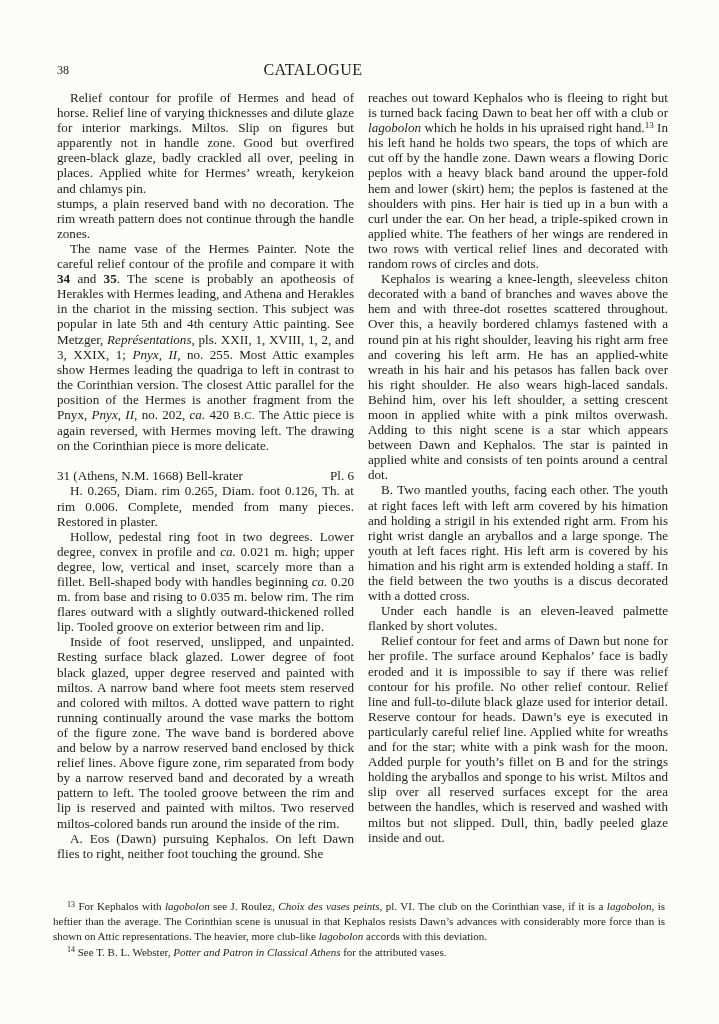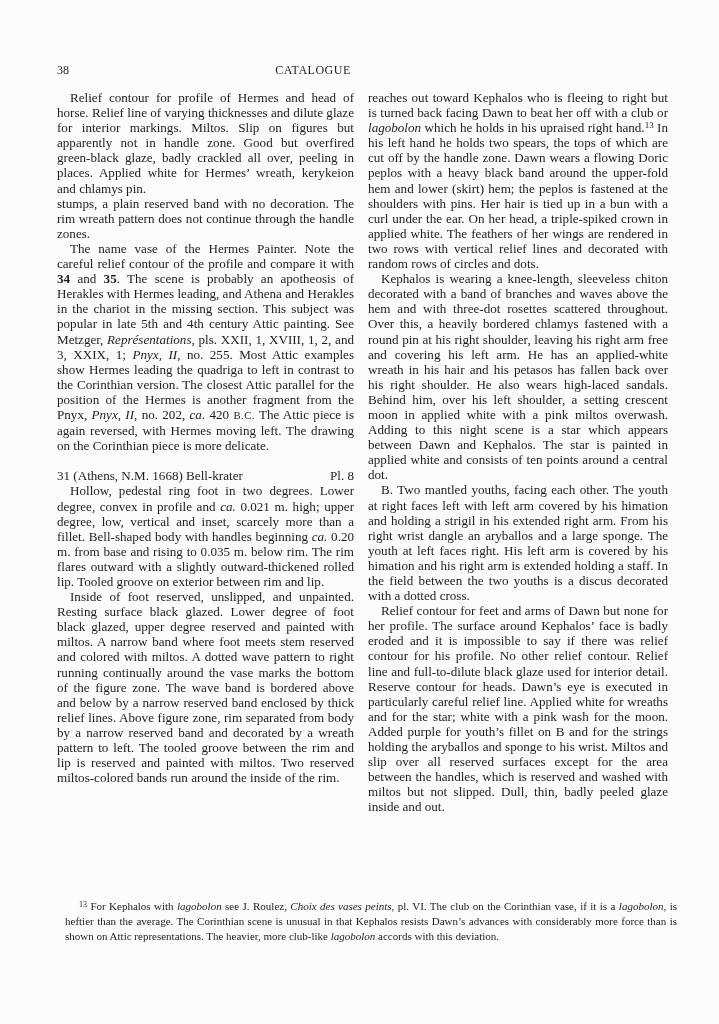--- a/index.html
+++ b/index.html
@@ -17,21 +17,21 @@
   }
   .page{position:absolute;inset:0;}
   
   .page-number{
     position:absolute;left:57px;top:62px;
     font-size:12px;line-height:16px;
   }
   .running-title{
     position:absolute;left:313px;top:62px;
     transform:translateX(-50%);
-    font-size:12px;line-height:16px;
+    font-size:16px;line-height:16px;
     letter-spacing:0.5px;
     white-space:nowrap;
   }
   
   .column{
     position:absolute;top:90px;height:808px;
     overflow:hidden;
     font-size:13.1px;line-height:15.1px;
     text-align:justify;
   }
@@ -47,21 +47,21 @@
   .sc{font-size:0.82em;letter-spacing:0.4px;}
   
   .entry-head{
     margin-top:15.1px;
     display:flex;justify-content:space-between;
     white-space:nowrap;
   }
   .entry-no{font-weight:normal;}
   
   .footnotes{
-    position:absolute;left:65px;top:899px;width:612px;
+    position:absolute;left:53px;top:899px;width:612px;
     font-size:11px;line-height:15.2px;
     text-align:justify;
   }
   .footnote{margin:0;text-indent:14px;}
   .footnote sup{font-size:8px;vertical-align:3.5px;}
   b{font-weight:bold;}
   i{font-style:italic;}
 </style>
 </head>
 <body>
@@ -71,30 +71,34 @@
   <span class="page-number">38</span>
 
   <span class="running-title">CATALOGUE</span>
 
   <div class="column col-left">
       <p class="para indent">Relief contour for profile of Hermes and head of horse. Relief line of varying thicknesses and dilute glaze for interior markings. Miltos. Slip on figures but apparently not in handle zone. Good but overfired green-black glaze, badly crackled all over, peeling in places. Applied white for Hermes’ wreath, kerykeion and chlamys pin.</p>
       <p class="para">stumps, a plain reserved band with no decoration. The rim wreath pattern does not continue through the handle zones.</p>
       <p class="para indent">The name vase of the Hermes Painter. Note the careful relief contour of the profile and compare it with <b>34</b> and <b>35</b>. The scene is probably an apotheosis of Herakles with Hermes leading, and Athena and Herakles in the chariot in the missing section. This subject was popular in late 5th and 4th century Attic painting. See Metzger, <i>Représentations</i>, pls. XXII, 1, XVIII, 1, 2, and 3, XXIX, 1; <i>Pnyx, II</i>, no. 255. Most Attic examples show Hermes leading the quadriga to left in contrast to the Corinthian version. The closest Attic parallel for the position of the Hermes is another fragment from the Pnyx, <i>Pnyx, II</i>, no. 202, <i>ca.</i> 420 <span class="sc">B.C.</span> The Attic piece is again reversed, with Hermes moving left. The drawing on the Corinthian piece is more delicate.</p>
       <div class="entry-head">
         <span><b class="entry-no">31</b> (Athens, N.M. 1668) Bell-krater</span>
-        <span class="plate">Pl. 8</span>
+        <span class="plate">Pl. 6</span>
       </div>
+      <p class="para indent">H. 0.265, Diam. rim 0.265, Diam. foot 0.126, Th. at rim 0.006. Complete, mended from many pieces. Restored in plaster.</p>
       <p class="para indent">Hollow, pedestal ring foot in two degrees. Lower degree, convex in profile and <i>ca.</i> 0.021 m. high; upper degree, low, vertical and inset, scarcely more than a fillet. Bell-shaped body with handles beginning <i>ca.</i> 0.20 m. from base and rising to 0.035 m. below rim. The rim flares outward with a slightly outward-thickened rolled lip. Tooled groove on exterior between rim and lip.</p>
       <p class="para indent">Inside of foot reserved, unslipped, and unpainted. Resting surface black glazed. Lower degree of foot black glazed, upper degree reserved and painted with miltos. A narrow band where foot meets stem reserved and colored with miltos. A dotted wave pattern to right running continually around the vase marks the bottom of the figure zone. The wave band is bordered above and below by a narrow reserved band enclosed by thick relief lines. Above figure zone, rim separated from body by a narrow reserved band and decorated by a wreath pattern to left. The tooled groove between the rim and lip is reserved and painted with miltos. Two reserved miltos-colored bands run around the inside of the rim.</p>
+      <p class="para indent">A. Eos (Dawn) pursuing Kephalos. On left Dawn flies to right, neither foot touching the ground. She</p>
     </div>
 
   <div class="column col-right">
       <p class="para">reaches out toward Kephalos who is fleeing to right but is turned back facing Dawn to beat her off with a club or <i>lagobolon</i> which he holds in his upraised right hand.<sup>13</sup> In his left hand he holds two spears, the tops of which are cut off by the handle zone. Dawn wears a flowing Doric peplos with a heavy black band around the upper-fold hem and lower (skirt) hem; the peplos is fastened at the shoulders with pins. Her hair is tied up in a bun with a curl under the ear. On her head, a triple-spiked crown in applied white. The feathers of her wings are rendered in two rows with vertical relief lines and decorated with random rows of circles and dots.</p>
       <p class="para indent">Kephalos is wearing a knee-length, sleeveless chiton decorated with a band of branches and waves above the hem and with three-dot rosettes scattered throughout. Over this, a heavily bordered chlamys fastened with a round pin at his right shoulder, leaving his right arm free and covering his left arm. He has an applied-white wreath in his hair and his petasos has fallen back over his right shoulder. He also wears high-laced sandals. Behind him, over his left shoulder, a setting crescent moon in applied white with a pink miltos overwash. Adding to this night scene is a star which appears between Dawn and Kephalos. The star is painted in applied white and consists of ten points around a central dot.</p>
       <p class="para indent">B. Two mantled youths, facing each other. The youth at right faces left with left arm covered by his himation and holding a strigil in his extended right arm. From his right wrist dangle an aryballos and a large sponge. The youth at left faces right. His left arm is covered by his himation and his right arm is extended holding a staff. In the field between the two youths is a discus decorated with a dotted cross.</p>
+      <p class="para indent">Under each handle is an eleven-leaved palmette flanked by short volutes.</p>
       <p class="para indent">Relief contour for feet and arms of Dawn but none for her profile. The surface around Kephalos’ face is badly eroded and it is impossible to say if there was relief contour for his profile. No other relief contour. Relief line and full-to-dilute black glaze used for interior detail. Reserve contour for heads. Dawn’s eye is executed in particularly careful relief line. Applied white for wreaths and for the star; white with a pink wash for the moon. Added purple for youth’s fillet on B and for the strings holding the aryballos and sponge to his wrist. Miltos and slip over all reserved surfaces except for the area between the handles, which is reserved and washed with miltos but not slipped. Dull, thin, badly peeled glaze inside and out.</p>
     </div>
 
   <div class="footnotes">
       <p class="footnote"><sup>13</sup> For Kephalos with <i>lagobolon</i> see J. Roulez, <i>Choix des vases peints</i>, pl. VI. The club on the Corinthian vase, if it is a <i>lagobolon</i>, is heftier than the average. The Corinthian scene is unusual in that Kephalos resists Dawn’s advances with considerably more force than is shown on Attic representations. The heavier, more club-like <i>lagobolon</i> accords with this deviation.</p>
+      <p class="footnote"><sup>14</sup> See T. B. L. Webster, <i>Potter and Patron in Classical Athens</i> for the attributed vases.</p>
     </div>
 
 </div>
 
 </body></html>

